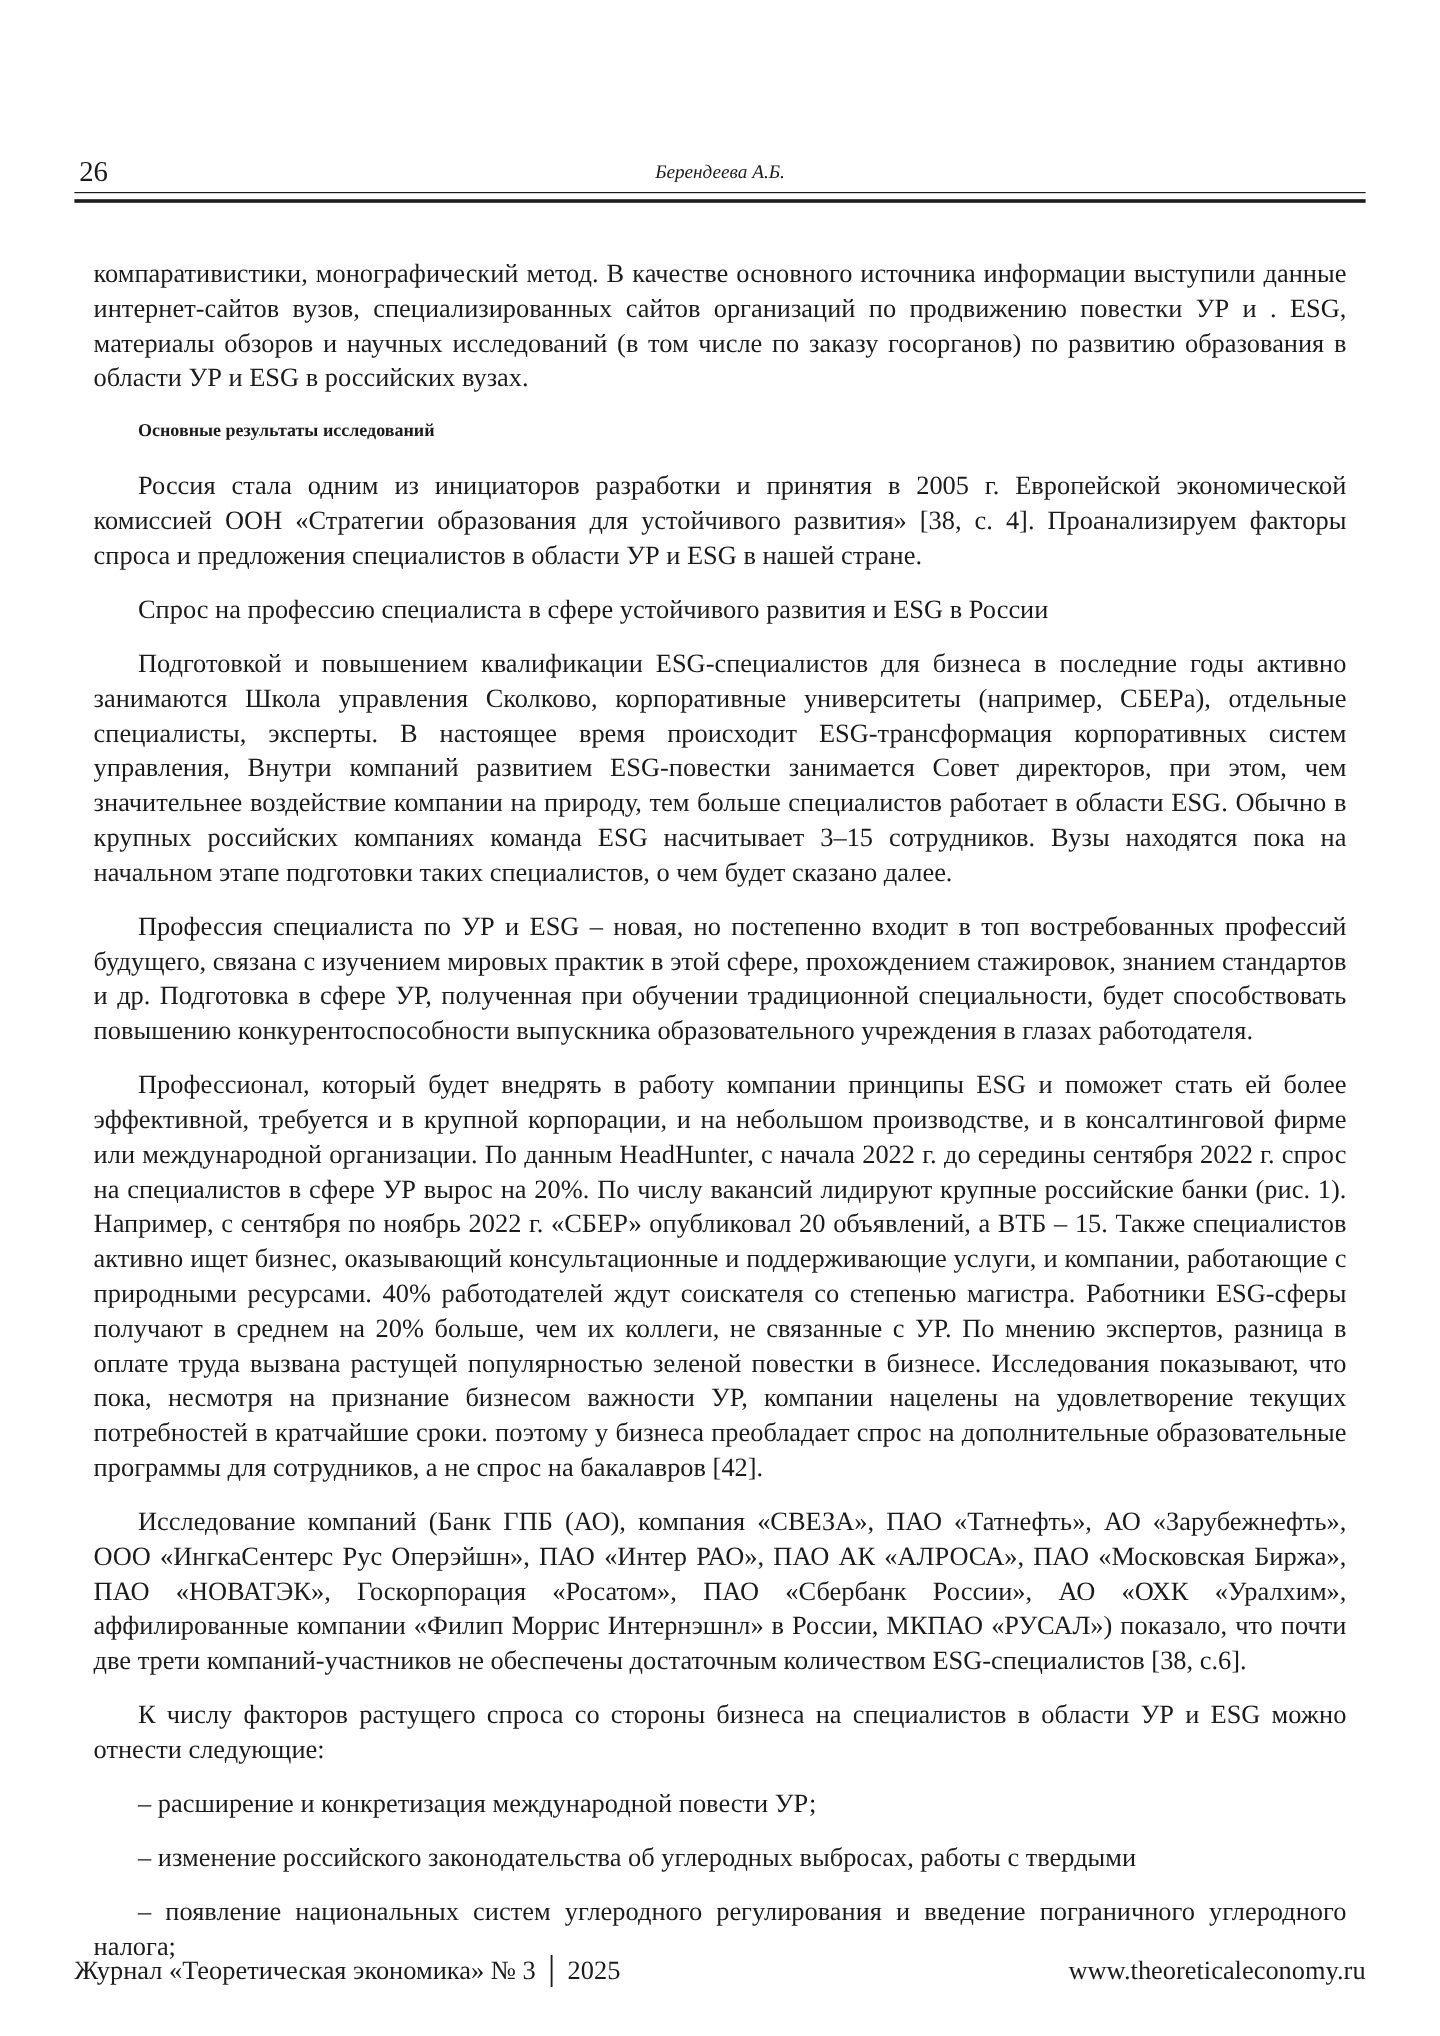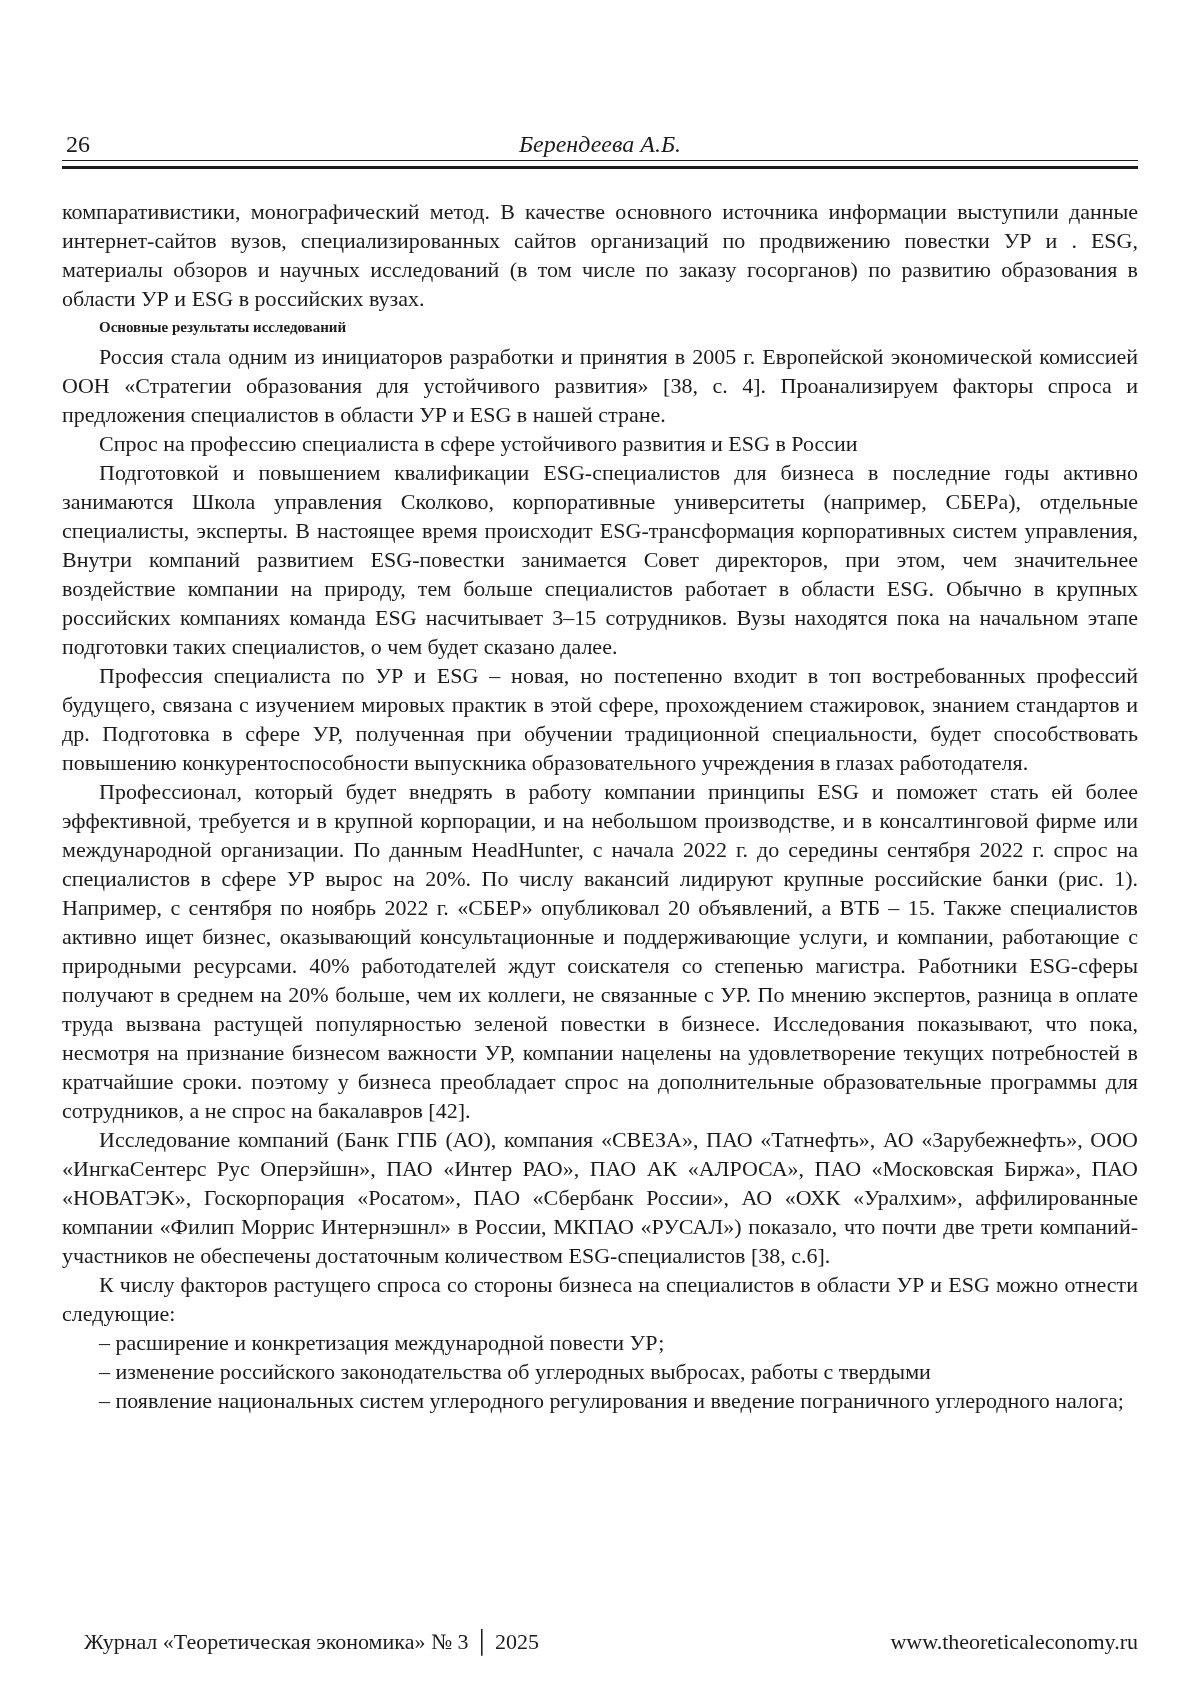--- a/index.html
+++ b/index.html
@@ -10,46 +10,46 @@
     color: #1b1b1b;
     font-family: "Liberation Serif", "DejaVu Serif", serif;
     overflow: hidden;
   }
   .page { position: relative; width: 1200px; height: 1254px; background: #ffffff; }
 
   .header-row { position: absolute; left: 62px; right: 62px; top: 129px; height: 32px; }
   .page-num { position: absolute; left: 4px; top: 0; font-size: 24px; line-height: 30px; }
   .running-title {
     position: absolute; left: 0; right: 0; top: 0;
-    text-align: center; font-style: italic; font-size: 24px; line-height: 30px;
+    text-align: center; font-style: italic; font-size: 16px; line-height: 30px;
   }
   .header-rule {
     position: absolute; left: 62px; right: 62px; top: 160px;
     height: 9px;
     border-top: 1.5px solid #1c1c1c;
     border-bottom: 3px solid #1c1c1c;
   }
 
   .body-text {
     position: absolute; left: 62px; right: 62px; top: 197px;
     font-size: 22px; line-height: 29px;
     text-align: justify;
   }
-  .body-text p { margin: 0; text-indent: 37px; }
+  .body-text p { margin: 16px; text-indent: 37px; }
   .body-text p.no-indent { text-indent: 0; }
   .section-heading {
     font-size: 15px; font-weight: bold;
     line-height: 29px;
     margin: 10px 0 11px 0;
     text-indent: 37px;
   }
 
   .page-footer {
     position: absolute; left: 62px; right: 62px; top: 1628px;
-    font-size: 22px; line-height: 28px; margin-left: 22px;
+    font-size: 22px; line-height: 28px;
   }
   .footer-left { float: left; }
   .footer-right { float: right; }
 </style>
 </head>
 <body>
 
 <div class="page">
 
   <div class="header-row">

